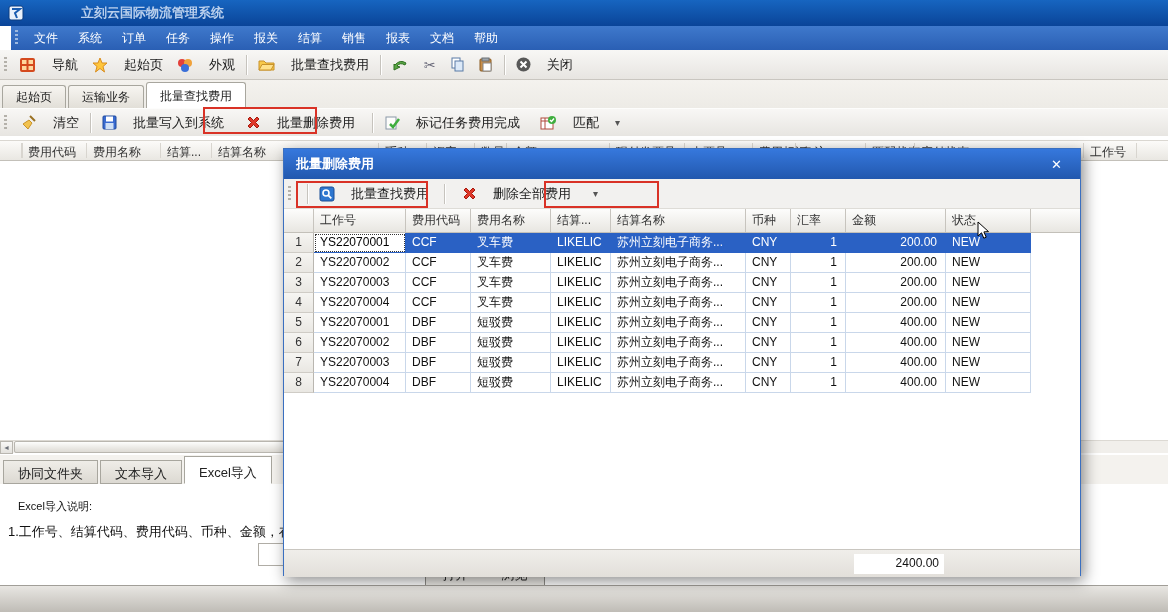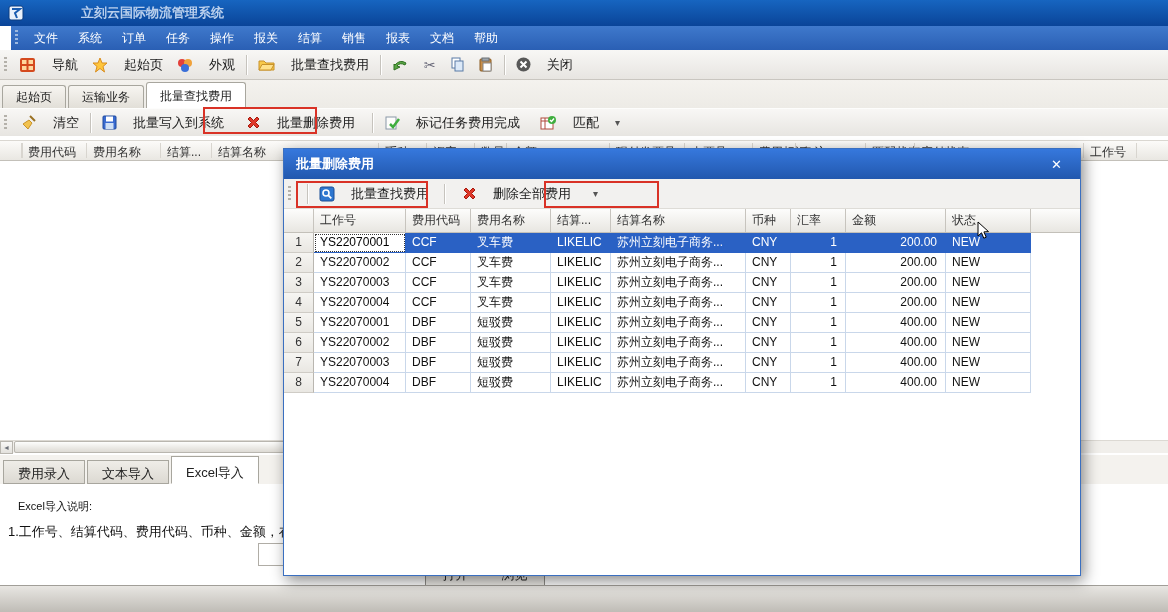--- a/index.html
+++ b/index.html
@@ -310,21 +310,21 @@
     </div>
 
   <div style="position:absolute;left:0;top:161px;width:1168px;height:279px;background:#fff"></div>
 
   <div class="hscroll">
     <span class="hs-btn">◄</span>
     <span class="hs-thumb"></span>
   </div>
 
   <div class="bottom-tabs" id="bottom-tabs">
-      <span class="btab">费用录入</span>
+      <span class="btab">协同文件夹</span>
       <span class="btab">文本导入</span>
       <span class="btab active">Excel导入</span>
     </div>
 
   <div class="bottom-panel">
     <div class="note-title">Excel导入说明:</div>
     <div class="note-l1">1.工作号、结算代码、费用代码、币种、金额，在E</div>
     <div class="partial-field"></div>
     <div class="partial-box">
       <span>打开</span>
@@ -471,20 +471,23 @@
           <span class="dcell" style="left: 187px; width: 80px;">短驳费</span>
           <span class="dcell" style="left: 267px; width: 60px;">LIKELIC</span>
           <span class="dcell" style="left: 327px; width: 135px;">苏州立刻电子商务...</span>
           <span class="dcell" style="left: 462px; width: 45px;">CNY</span>
           <span class="dcell right" style="left: 507px; width: 55px;">1</span>
           <span class="dcell right" style="left: 562px; width: 100px;">400.00</span>
           <span class="dcell" style="left: 662px; width: 85px;">NEW</span>
         </div>
       </div>
 
+    <div class="dlg-status">
+      <span class="total-box">2400.00</span>
+    </div>
 
     <div class="redbox" style="left:12px;top:32px;width:132px;height:27px"></div>
     <div class="redbox" style="left:260px;top:32px;width:115px;height:27px"></div>
   </div>
 
   <span class="cursor" style="left:977px;top:221px">
     <svg width="13" height="19">
         <path d="M1 1 L1 15 L4.5 11.8 L6.8 17.2 L9.2 16.2 L6.9 10.9 L11.5 10.6 Z" fill="#fff" stroke="#000" stroke-width="1"></path>
       </svg>
   </span>

